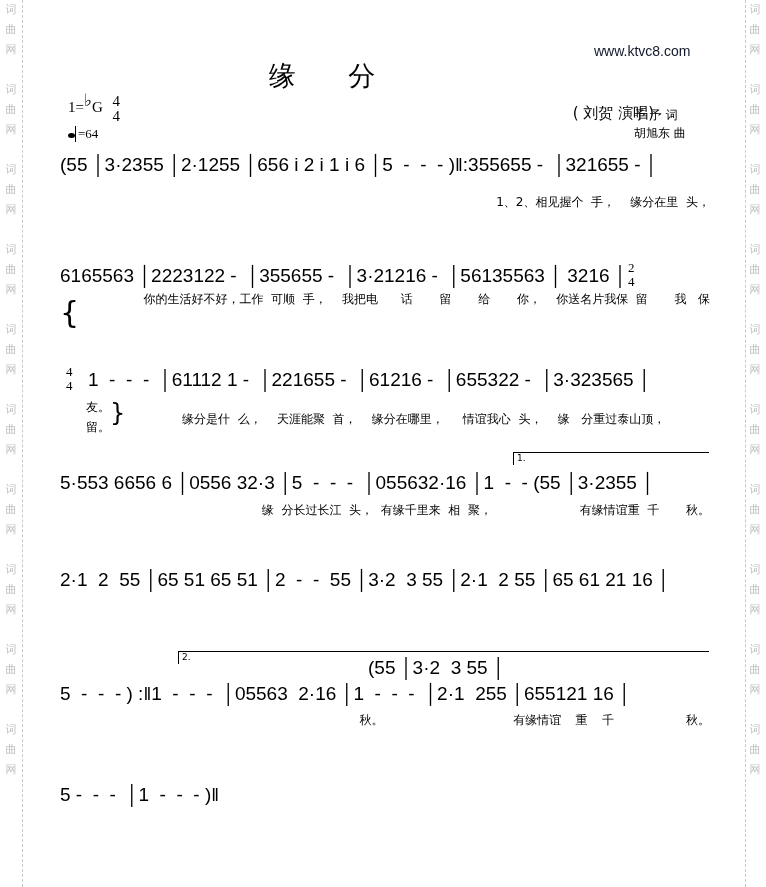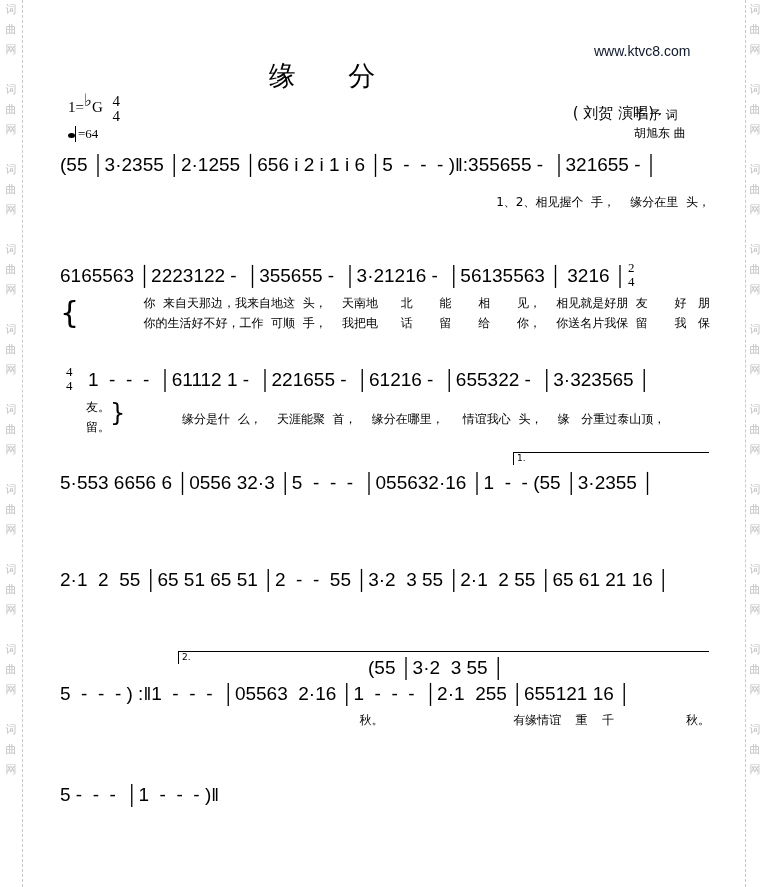--- a/index.html
+++ b/index.html
@@ -162,37 +162,37 @@
 </div>
 
 <div class="sys" style="top:152px;">
   <div class="staff">(55 │3·2355 │2·1255 │656 i 2 i 1 i 6 │5  -  -  - )‖:355655 -  │321655 - │</div>
   <div class="lyr" style="padding-left:380px;margin-top:14px;">1、2、相见握个  手，    缘分在里  头，</div>
 </div>
 
 <div class="sys" style="top:263px;">
   <div class="staff"><span>6165563 │2223122 -  │355655 -  │3·21216 -  │56135563 │ 3216 │</span></div>
   <span style="position:absolute;left:568px;top:-2px;font-size:13px;line-height:14px;text-align:center;font-family:'Liberation Serif',serif;"><span>2</span><br><span>4</span></span>
-  <div class="lyr" style="margin-top:4px;padding-left:12px;">你  来自天那边，我来自地这  头，    天南地      北       能       相       见，    相见就是好朋  友       好   朋</div>
   <div class="lyr" style="padding-left:12px;">你的生活好不好，工作  可顺  手，    我把电      话       留       给       你，    你送名片我保  留       我   保</div>
   <span style="position:absolute;left:0;top:30px;font-size:30px;line-height:40px;">{</span>
 </div>
 
 <div class="sys" style="top:367px;">
   <span style="position:absolute;left:6px;top:-2px;font-size:13px;line-height:14px;text-align:center;font-family:'Liberation Serif',serif;"><span>4</span><br><span>4</span></span>
   <div class="staff" style="padding-left:28px;">1  -  -  -  │61112 1 -  │221655 -  │61216 -  │655322 -  │3·323565 │</div>
   <div class="lyr" style="position:absolute;left:26px;top:30px;">友。</div>
   <div class="lyr" style="position:absolute;left:26px;top:50px;">留。</div>
   <span style="position:absolute;left:50px;top:32px;font-size:24px;">}</span>
   <div class="lyr" style="position:absolute;left:122px;top:42px;">缘分是什  么，    天涯能聚  首，    缘分在哪里，     情谊我心  头，    缘   分重过泰山顶，</div>
 </div>
 
 <div class="sys" style="top:470px;">
   <div class="volta" style="left:453px;top:-18px;width:192px;">1.</div>
   <div class="staff">5·553 6656 6 │0556 32·3 │5  -  -  -  │055632·16 │1  -  - (55 │3·2355 │</div>
+  <div class="lyr" style="margin-top:4px;">缘  分长过长江  头，  有缘千里来  相  聚，                       有缘情谊重  千       秋。</div>
 </div>
 
 <div class="sys" style="top:567px;">
   <div class="staff">2·1  2  55 │65 51 65 51 │2  -  -  55 │3·2  3 55 │2·1  2 55 │65 61 21 16 │</div>
 </div>
 
 <div class="sys" style="top:655px;">
   <div class="volta" style="left:118px;top:-4px;width:527px;">2.</div>
   <div class="staff" style="padding-left:308px;">(55 │3·2  3 55 │</div>
   <div class="staff">5  -  -  - ) :‖1  -  -  -  │05563  2·16 │1  -  -  -  │2·1  255 │655121 16 │</div>

